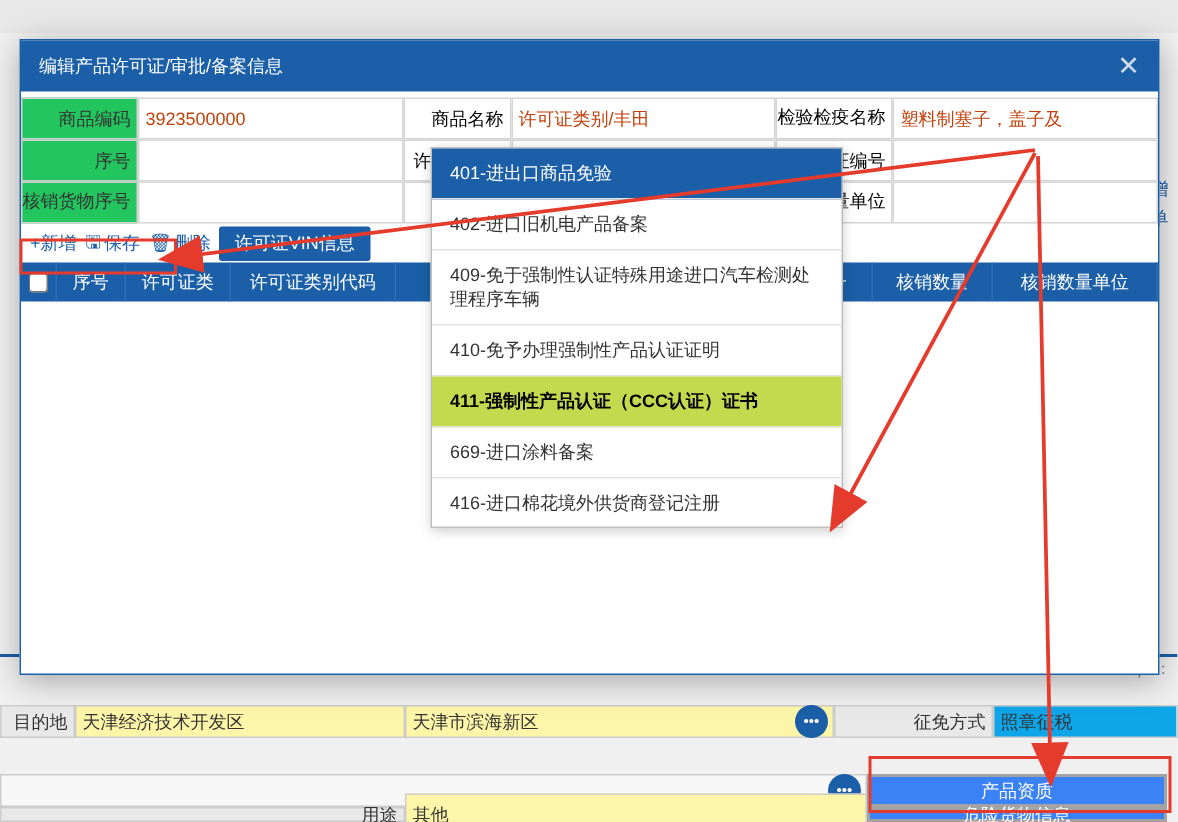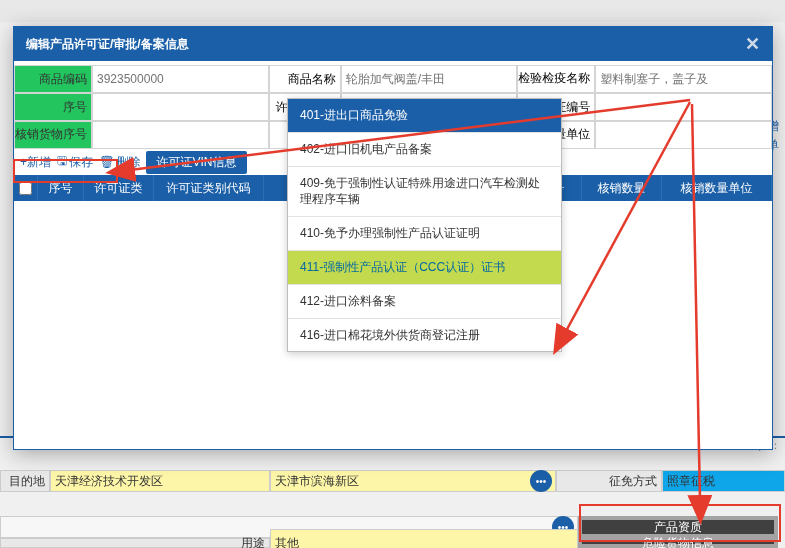--- a/index.html
+++ b/index.html
@@ -3,41 +3,41 @@
 <meta charset="utf-8">
 <style>
 *{box-sizing:border-box;margin:0;padding:0;font-family:"Microsoft YaHei",Arial,sans-serif;font-size:12px}
 body{background:#e6e6e6;width:785px;height:548px;overflow:hidden;position:relative}
 .bg{position:absolute;inset:0;background:#f0f0f0}
 .bg-row{position:absolute;left:0;right:0;height:22px;display:flex;align-items:center}
 .bg-cell{border:1px solid #ccc;background:#0ea5e9;height:22px;display:flex;align-items:center;padding:0 4px;color:#333}
 .bg-lbl{background:#e8e8e8;justify-content:flex-end;padding-right:4px}
 .bg-yellow{background:#fdf6a8}
 .modal{position:absolute;left:13px;top:26px;width:760px;height:424px;background:#fff;border:1px solid #1b5fa8;box-shadow:0 4px 20px rgba(0,0,0,.3)}
-.modal-hd{height:34px;background:#1b5fa8;color:#fff;display:flex;align-items:center;padding:0 12px;font-size:14px;font-weight:bold;justify-content:space-between}
+.modal-hd{height:34px;background:#1b5fa8;color:#fff;display:flex;align-items:center;padding:0 12px;font-size:14px;font-weight:normal;justify-content:space-between}
 .close-x{color:#cfd8e6;font-size:18px;cursor:pointer}
 .form{padding:4px 0 0 0}
 .frow{display:flex;height:28px}
 .fcell{display:flex;align-items:center;border:1px solid #d4d4d4}
 .flbl{width:78px;justify-content:flex-end;padding-right:4px;background:#22c55e;color:#333}
-.fval{flex:1;padding:0 4px;background:#fff;color:#737373}
+.fval{flex:1;padding:0 4px;background:#fff;color:#c2410c}
 .flbl2{width:72px;justify-content:flex-end;padding-right:4px}
 .tb-bar{display:flex;align-items:center;height:26px;padding:2px 6px;gap:6px}
 .tb-btn{color:#1b5fa8;cursor:pointer;display:inline-flex;align-items:center;gap:2px}
 .tb-tab{background:#1b5fa8;color:#fff;padding:3px 10px;border-radius:2px}
 .grid-hd{display:flex;height:26px;background:#1b5fa8;color:#fff}
 .ghc{display:flex;align-items:center;justify-content:center;border-right:1px solid #2d6fb3;padding:0 4px}
 .dropdown{position:absolute;left:287px;top:98px;width:275px;background:#fff;border:1px solid #bdbdbd;box-shadow:0 2px 8px rgba(0,0,0,.2);z-index:5}
 .dd-item{padding:8px 12px;border-bottom:1px solid #e3e3e3;color:#333;cursor:pointer;line-height:1.4}
-.dd-sel{background:#c3d94e;color:#0369a1;font-weight:400}
+.dd-sel{background:#c3d94e;color:#000000;font-weight:700}
 .dd-hi{background:#1b5fa8;color:#fff}
 .dd-last{border-bottom:none}
 .redbox{position:absolute;border:2px solid #e53b2c;pointer-events:none;z-index:20}
 .arrow{position:absolute;pointer-events:none;z-index:21}
-.blue-btn{background:#404040;color:#fff;text-align:right;height:22px;display:flex;align-items:center;justify-content:center;border:4px solid #a3a3a3}
+.blue-btn{background:#3b82f6;color:#fff;text-align:right;height:22px;display:flex;align-items:center;justify-content:center;border:2px solid #a3a3a3}
 .menu-dots{width:22px;height:22px;border-radius:50%;background:#1b5fa8;color:#fff;display:inline-flex;align-items:center;justify-content:center;font-size:10px}
 .plus-blue{color:#1b5fa8}
 .tips{position:absolute;right:4px;top:438px;color:#888;font-size:11px}
 </style>
 </head>
 <body>
 
 <div class="bg">
 
   <div class="bg-row" style="top:0;background:#e8e8e8"></div>
@@ -80,21 +80,21 @@
   <div class="modal-hd">
     <span>编辑产品许可证/审批/备案信息</span>
     <span class="close-x">✕</span>
   </div>
 
   <div class="form">
     <div class="frow">
       <div class="fcell flbl">商品编码</div>
       <div class="fcell fval" style="width:100px">3923500000</div>
       <div class="fcell flbl2">商品名称</div>
-      <div class="fcell fval" style="width:280px">轮胎加气阀盖/丰田</div>
+      <div class="fcell fval" style="width:280px">许可证类别/丰田</div>
       <div class="fcell flbl2" style="width:78px;line-height:1.1;text-align:right">检验检疫名称</div>
       <div class="fcell fval">塑料制塞子，盖子及</div>
     </div>
     <div class="frow">
       <div class="fcell flbl">序号</div>
       <div class="fcell fval" style="width:100px"></div>
       <div class="fcell flbl2">许可证类别</div>
       <div class="fcell fval" style="width:280px">4</div>
       <div class="fcell flbl2" style="width:78px">许可证编号</div>
       <div class="fcell fval"></div>
@@ -135,21 +135,21 @@
     <div class="ghc" style="width:110px">核销数量单位</div>
   </div>
 </div>
 
 <div class="dropdown">
   <div class="dd-item dd-hi">401-进出口商品免验</div>
   <div class="dd-item">402-进口旧机电产品备案</div>
   <div class="dd-item">409-免于强制性认证特殊用途进口汽车检测处理程序车辆</div>
   <div class="dd-item">410-免予办理强制性产品认证证明</div>
   <div class="dd-item dd-sel">411-强制性产品认证（CCC认证）证书</div>
-  <div class="dd-item">412-进口涂料备案</div>
+  <div class="dd-item">669-进口涂料备案</div>
   <div class="dd-item dd-last">416-进口棉花境外供货商登记注册</div>
 </div>
 
 <div class="redbox" style="left:13px;top:159px;width:105px;height:24px"></div>
 <div class="redbox" style="left:579px;top:504px;width:202px;height:38px"></div>
 
 <svg class="arrow" style="left:0;top:0" width="785" height="548">
   <defs>
     <marker id="ah" markerWidth="12" markerHeight="12" refX="2" refY="5" orient="auto">
       <path d="M0,0 L0,10 L12,5 z" fill="#e53b2c"></path>

